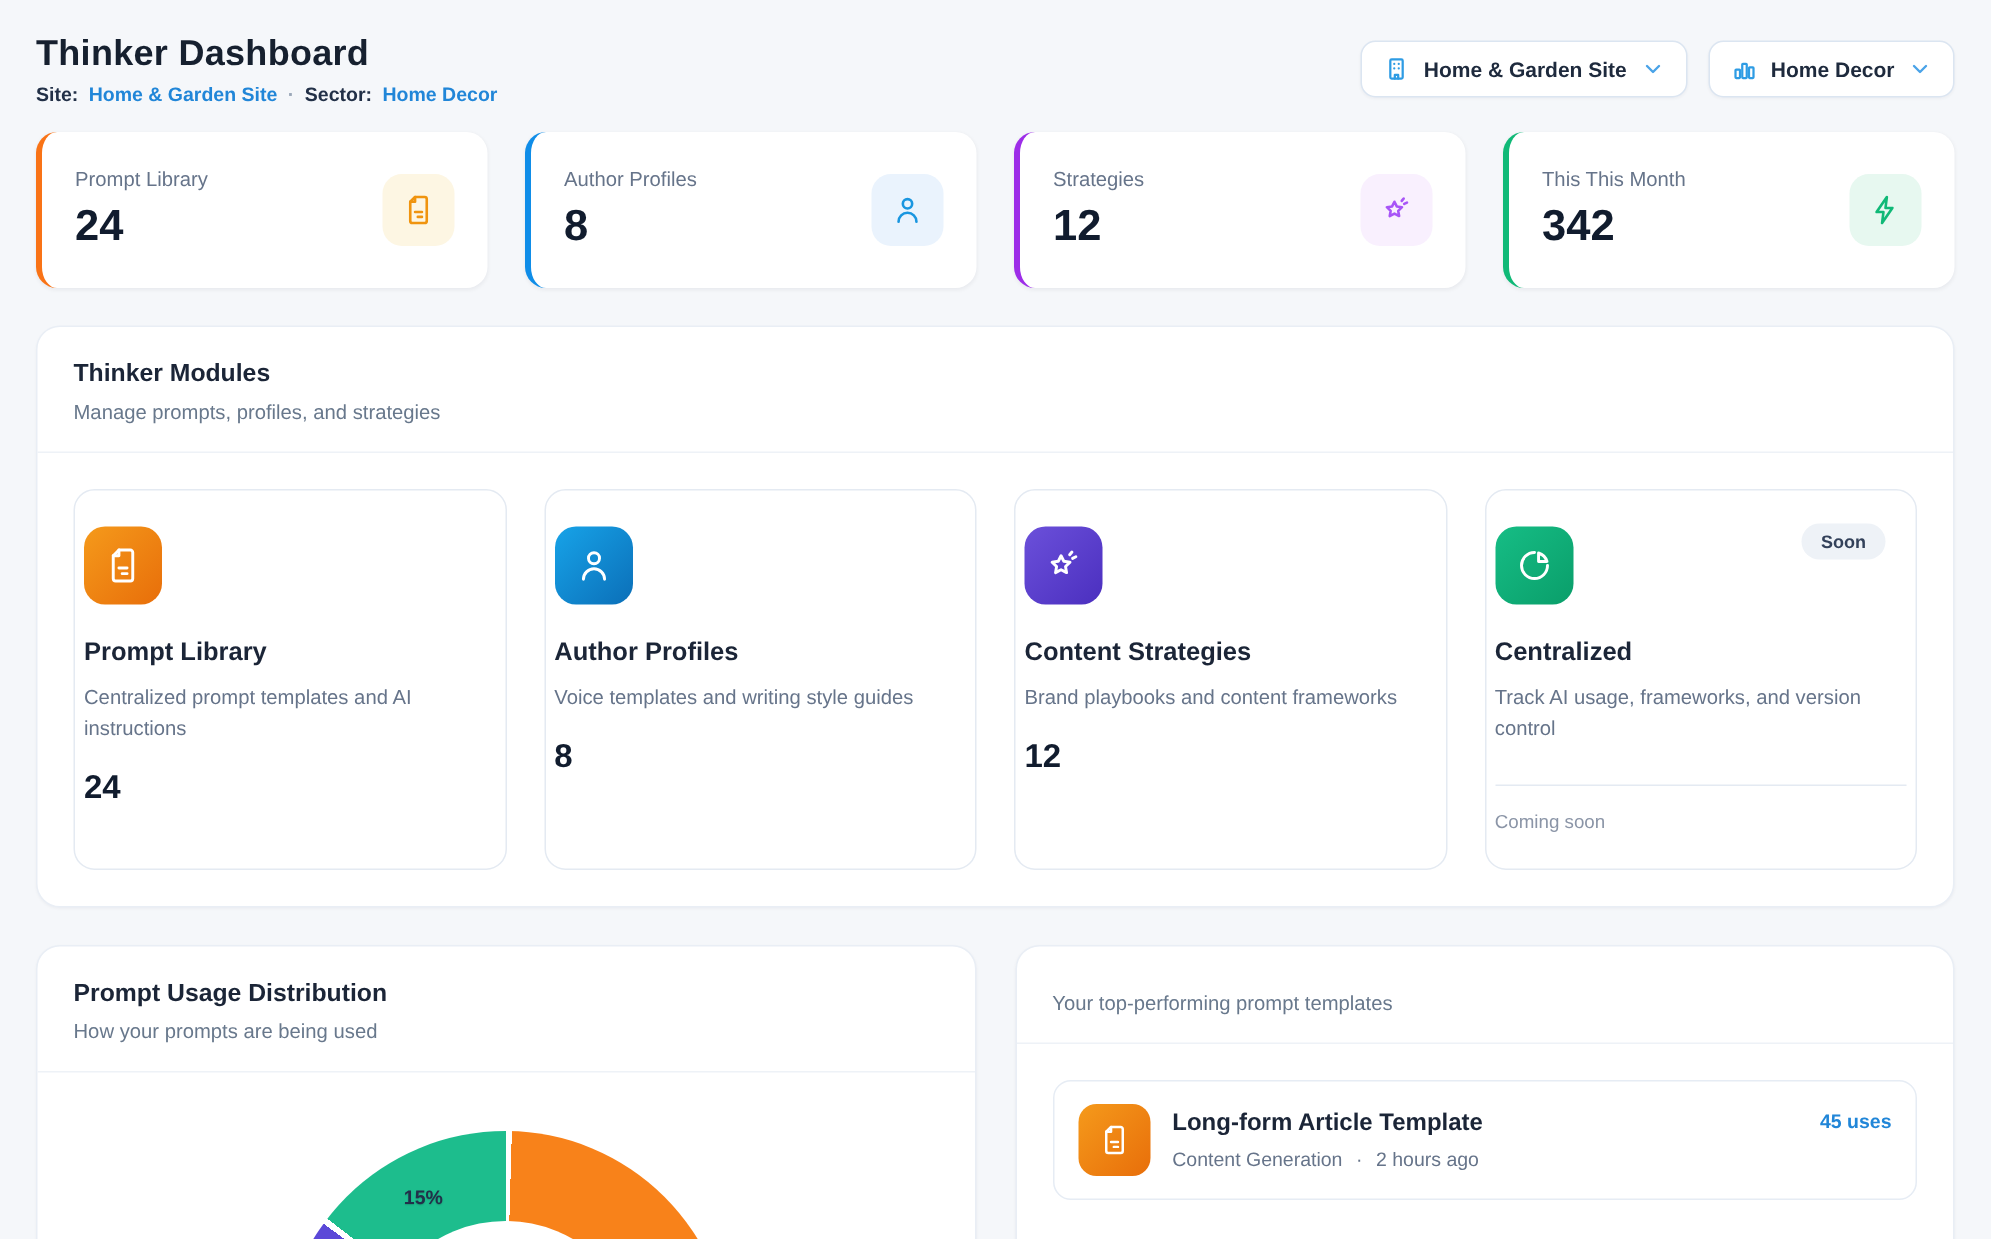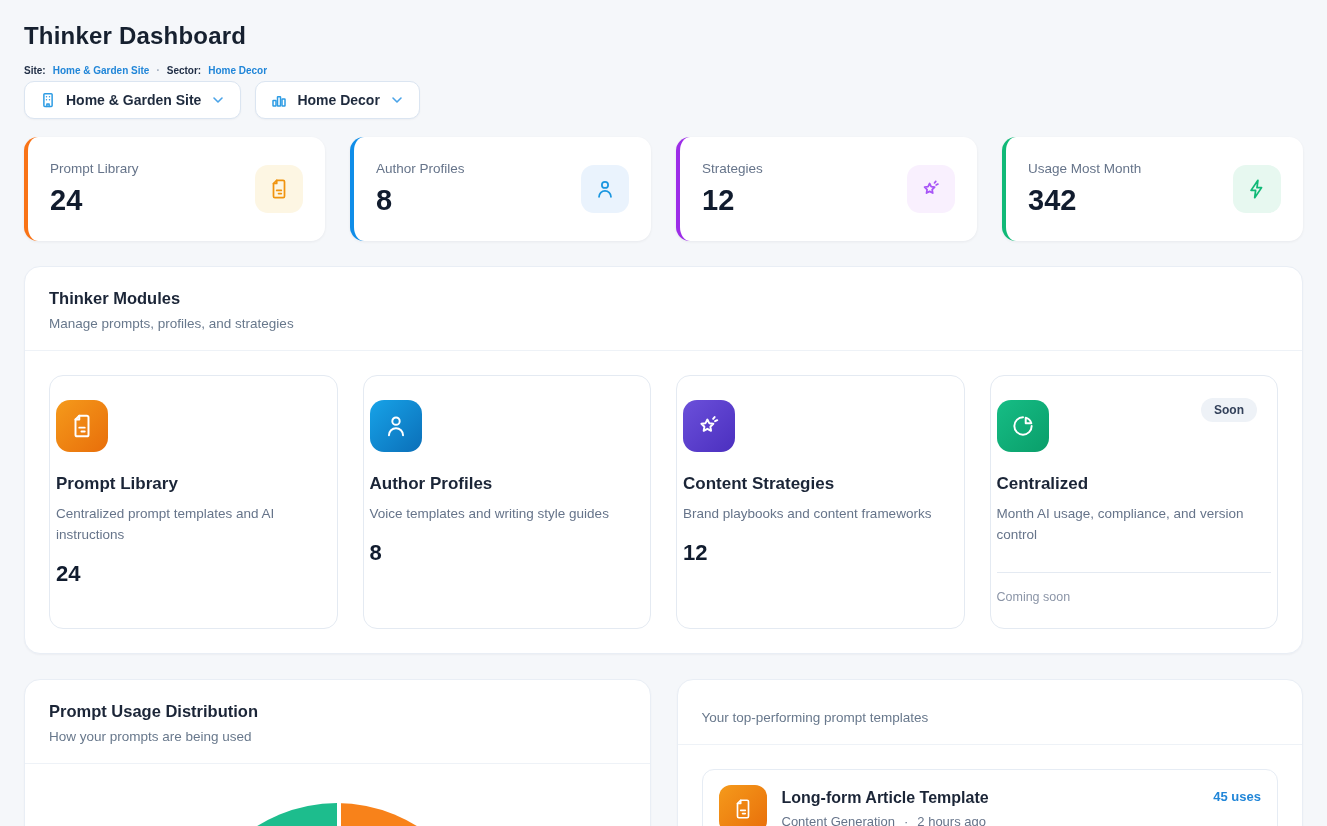--- a/index.html
+++ b/index.html
@@ -5,23 +5,23 @@
   * { margin:0; padding:0; box-sizing:border-box; }
   html,body { width:1327px; height:826px; overflow:hidden; }
   body {
     font-family:"Liberation Sans","DejaVu Sans",sans-serif;
     background:#f5f7fa;
     color:#1a2433;
   }
   .page { padding:22px 24px 0 24px; position:relative; }
 
   
-  .header { display:flex; justify-content:space-between; align-items:flex-start; margin-bottom:18px;flex-direction:column; }
+  .header { display:flex; justify-content:space-between; align-items:flex-start; margin-bottom:18px; }
   .page-title { font-size:24px; font-weight:800; color:#16202f; letter-spacing:.2px; }
-  .subtitle { margin-top:15px; font-size:10px; font-weight:700; color:#223047; display:flex; align-items:center; gap:7px; }
+  .subtitle { margin-top:5px; font-size:13px; font-weight:700; color:#223047; display:flex; align-items:center; gap:7px; }
   .subtitle .link { color:#2186d8; cursor:pointer; }
   .subtitle .dot { color:#9aa7b8; font-weight:700; }
   .selectors { display:flex; gap:14px; margin-top:5px; }
   .selector-btn {
     display:flex; align-items:center; gap:9px; background:#fff;
     border:1px solid #dbe5f1; border-radius:10px; padding:9px 14px;
     font-size:14px; font-weight:700; color:#1e2a3d; cursor:pointer;
     box-shadow:0 1px 2px rgba(16,24,40,.04);
   }
   .selector-btn .s-icon { color:#2e9ce4; display:flex; }
@@ -183,21 +183,21 @@
         <svg width="22" height="22" viewBox="0 0 24 24" fill="none" stroke="#a855f7" stroke-width="1.9" stroke-linecap="round" stroke-linejoin="round">
           <path d="M10.5 6l1.7 3.4 3.8.55-2.75 2.68.65 3.77-3.4-1.8-3.4 1.8.65-3.77L5 9.95l3.8-.55L10.5 6z"></path>
           <path d="M15.8 5.4l1.4-1.7"></path>
             <path d="M17.6 7.6l2-1"></path>
         </svg>
       </div>
     </div>
 
     <div class="stat-card" style="border-left-color: rgb(16, 185, 119);">
       <div>
-        <div class="stat-label">Usage Most Month</div>
+        <div class="stat-label">This This Month</div>
         <div class="stat-value">342</div>
       </div>
       <div class="stat-icon" style="background: rgb(231, 248, 240);">
         <svg width="22" height="22" viewBox="0 0 24 24" fill="none" stroke="#10b977" stroke-width="1.9" stroke-linecap="round" stroke-linejoin="round">
           <path d="M13 2.5L5.5 13.5h5l-1 8L17 10.5h-5l1-8z"></path>
         </svg>
       </div>
     </div>
   </div>
 
@@ -251,21 +251,21 @@
 
       <div class="module-card">
         <span class="soon-badge">Soon</span>
         <div class="module-icon" style="background: linear-gradient(135deg, rgb(22, 189, 133), rgb(10, 158, 106));">
           <svg width="26" height="26" viewBox="0 0 24 24" fill="none" stroke="currentColor" stroke-width="1.8" stroke-linecap="round" stroke-linejoin="round">
             <path d="M12 4a8 8 0 1 0 8 8"></path>
             <path d="M14.5 9.5V4.3a8 8 0 0 1 5.2 5.2h-5.2z"></path>
           </svg>
         </div>
         <div class="module-title">Centralized</div>
-        <div class="module-desc">Month AI usage, compliance, and version control</div>
+        <div class="module-desc">Track AI usage, frameworks, and version control</div>
         <div class="module-divider"></div>
         <div class="module-footer">Coming soon</div>
       </div>
     </div>
   </div>
 
   <div class="bottom-row">
 
     <div class="panel bottom-panel">
       <div class="panel-header">

